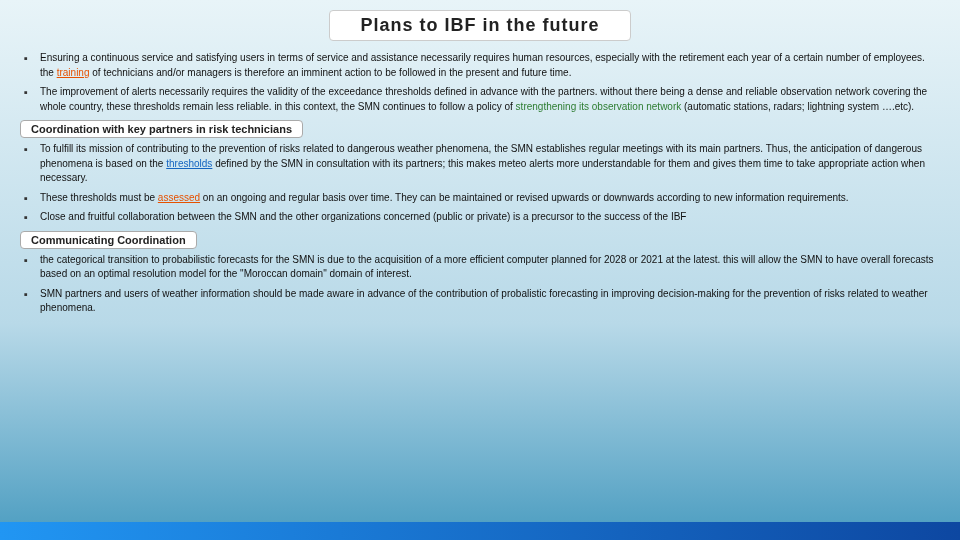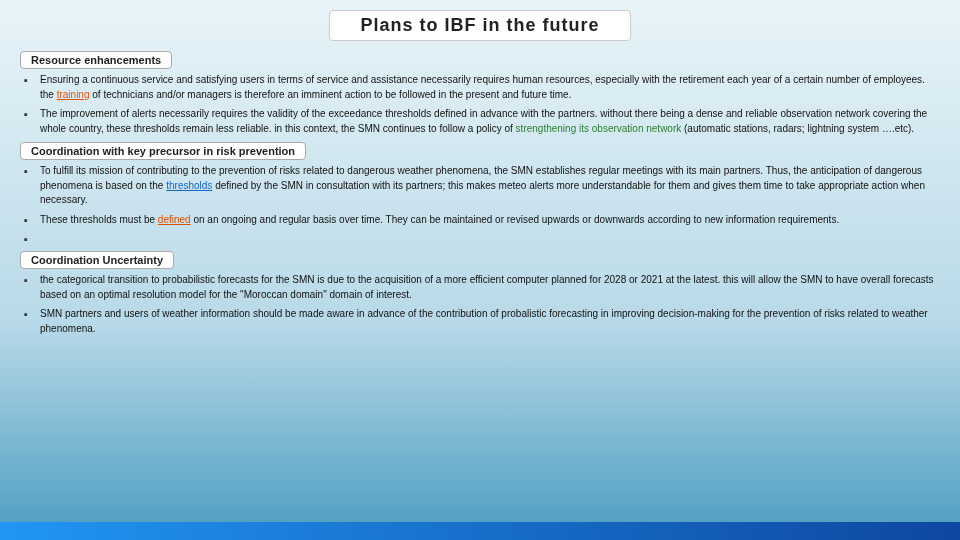--- a/index.html
+++ b/index.html
@@ -109,61 +109,63 @@
 </head>
 <body>
 
 <div class="page-container">
 
   <div class="page-title">
     <h1>Plans to IBF in the future</h1>
   </div>
 
   <div class="bullet-section">
-    <div class="section-header">Resource  enhancements</div>
 
     <div class="bullet-item">
       <span class="bullet-marker">▪</span>
       <span class="bullet-text">
         Ensuring a continuous service and satisfying users in terms of service and assistance necessarily requires human resources, especially with the retirement each year of a certain number of employees. the <span class="text-orange">training</span> of technicians and/or managers is therefore an imminent action to be followed in the present and future time.
       </span>
     </div>
 
     <div class="bullet-item">
       <span class="bullet-marker">▪</span>
       <span class="bullet-text">
         The improvement of alerts necessarily requires the validity of the exceedance thresholds defined in advance with the partners. without there being a dense and reliable observation network covering the whole country, these thresholds remain less reliable. in this context, the SMN continues to follow a policy of <span class="text-green">strengthening its observation network</span> (automatic stations, radars; lightning system ….etc).
       </span>
     </div>
   </div>
 
   <div class="bullet-section">
-    <div class="section-header">Coordination with key precursor in risk prevention</div>
+    <div class="section-header">Coordination with key partners in risk technicians</div>
 
     <div class="bullet-item">
       <span class="bullet-marker">▪</span>
       <span class="bullet-text text-bold">
         To fulfill its mission of contributing to the prevention of risks related to dangerous weather phenomena, the SMN establishes regular meetings with its main partners. Thus, the anticipation of dangerous phenomena is based on the <span class="text-underline-link">thresholds</span> defined by the SMN in consultation with its partners; this makes meteo alerts more understandable for them and gives them time to take appropriate action when necessary.
       </span>
     </div>
 
     <div class="bullet-item">
       <span class="bullet-marker">▪</span>
       <span class="bullet-text text-bold">
-        These thresholds must be <span class="text-assessed">defined</span> on an ongoing and regular basis over time. They can be maintained or revised upwards or downwards according to new information requirements.
+        These thresholds must be <span class="text-assessed">assessed</span> on an ongoing and regular basis over time. They can be maintained or revised upwards or downwards according to new information requirements.
       </span>
     </div>
 
     <div class="bullet-item">
       <span class="bullet-marker">▪</span>
+      <span class="bullet-text text-bold">
+        Close and fruitful collaboration between the SMN and the other organizations concerned (public or private) is a precursor to the success of the IBF
+      </span>
     </div>
   </div>
 
   <div class="bullet-section">
-    <div class="section-header">Coordination Uncertainty</div>
+    <div class="section-header">Communicating Coordination</div>
 
     <div class="bullet-item">
       <span class="bullet-marker">▪</span>
       <span class="bullet-text text-bold">
         the categorical transition to probabilistic forecasts for the SMN is due to the acquisition of a more efficient computer planned for 2028 or 2021 at the latest. this will allow the SMN to have overall forecasts based on an optimal resolution model for the "Moroccan domain" domain of interest.
       </span>
     </div>
 
     <div class="bullet-item">
       <span class="bullet-marker">▪</span>

